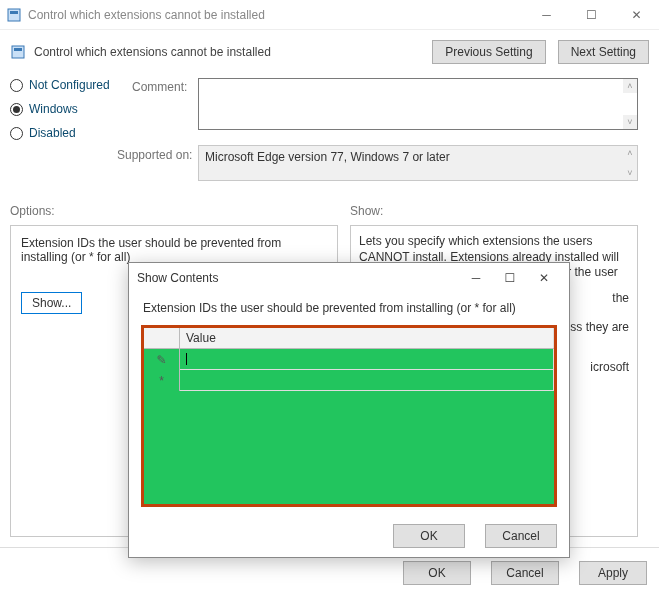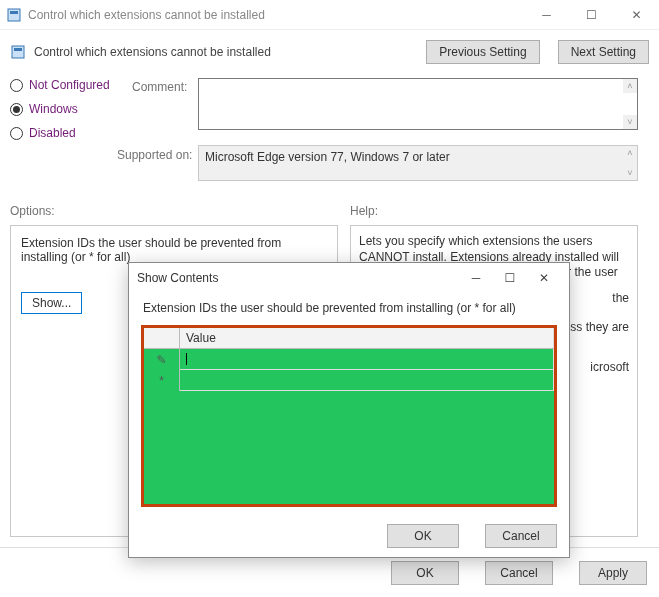--- a/index.html
+++ b/index.html
@@ -6,26 +6,26 @@
   body { margin: 0; background: #fff; width: 659px; height: 597px; position: relative; overflow: hidden; color: #333; }
 
   .titlebar { height: 30px; display: flex; align-items: center; padding: 0 0 0 6px; color: #888; border-bottom: 1px solid #eee; }
   .titlebar .app-icon { width: 16px; height: 16px; margin-right: 6px; }
   .titlebar .title { flex: 1; }
   .titlebar .winctl { width: 45px; height: 30px; display: flex; align-items: center; justify-content: center; color: #666; }
 
   .hdr { display: flex; align-items: center; padding: 10px 10px 6px 10px; }
   .hdr .app-icon { width: 16px; height: 16px; margin-right: 8px; }
   .hdr .title2 { flex: 1; color: #444; }
-  .btn { background: #e1e1e1; border: 1px solid #adadad; padding: 4px 12px; margin-left: 18px; cursor: default; }
+  .btn { background: #e1e1e1; border: 1px solid #adadad; padding: 4px 12px; margin-left: 12px; cursor: default; }
   .btn-flat { background: #fff; border: 1px solid #7a7a7a; padding: 3px 10px; }
   .btn-flat.primary { border-color: #0078d7; }
 
   .radios { position: absolute; left: 10px; top: 78px; display: flex; flex-direction: column; gap: 10px; }
-  .radio-row { display: flex; align-items: center; gap: 6px; color: #701a75; }
+  .radio-row { display: flex; align-items: center; gap: 6px; color: #0c4a6e; }
   .radio { width: 13px; height: 13px; border: 1px solid #333; border-radius: 50%; display: flex; align-items: center; justify-content: center; }
   .radio.checked::after { content: ""; width: 7px; height: 7px; background: #333; border-radius: 50%; display: block; }
 
   .lbl { color: #737373; position: absolute; }
   .comment-lbl { left: 132px; top: 80px; }
   .comment-box { position: absolute; left: 198px; top: 78px; width: 440px; height: 52px; border: 1px solid #7a7a7a; background: #fff; padding: 4px; resize: none; }
   .scroll-btn { position: absolute; right: 1px; width: 14px; height: 14px; display: flex; align-items: center; justify-content: center; color: #999; font-size: 9px; background: #f0f0f0; }
   .supported-lbl { left: 117px; top: 148px; }
   .supported-box { position: absolute; left: 198px; top: 145px; width: 440px; height: 36px; border: 1px solid #c8c8c8; background: #f0f0f0; padding: 4px 6px; color: #333; }
 
@@ -110,21 +110,21 @@
 </div>
 
 <span class="lbl supported-lbl">Supported on:</span>
 <div style="position:absolute; left:198px; top:145px; width:440px; height:36px;">
   <div class="supported-box" style="position:absolute; inset:0;">Microsoft Edge version 77, Windows 7 or later</div>
   <div class="scroll-btn" style="top:1px;">˄</div>
   <div class="scroll-btn" style="bottom:1px;">˅</div>
 </div>
 
 <span class="lbl options-lbl">Options:</span>
-<span class="lbl help-lbl">Help:</span>
+<span class="lbl help-lbl">Show:</span>
 
 <div class="options-panel">
   <div>Extension IDs the user should be prevented from installing (or * for all)</div>
   <div class="btn-flat primary show-btn" style="display:inline-block;margin-top:28px;">Show...</div>
 </div>
 
 <div class="help-panel">
   <p><span>Lets you specify which extensions the users CANNOT install. Extensions already installed will be disabled if blocked, without a way for the user</span></p>
   <p style="text-align:right;"><span>the</span></p>
   <p style="text-align:right; margin-top:14px;"><span>ess they are</span></p>

